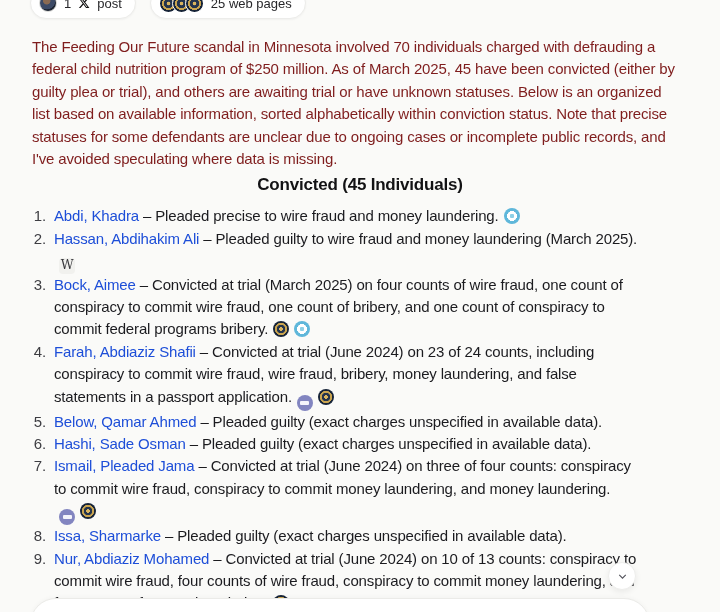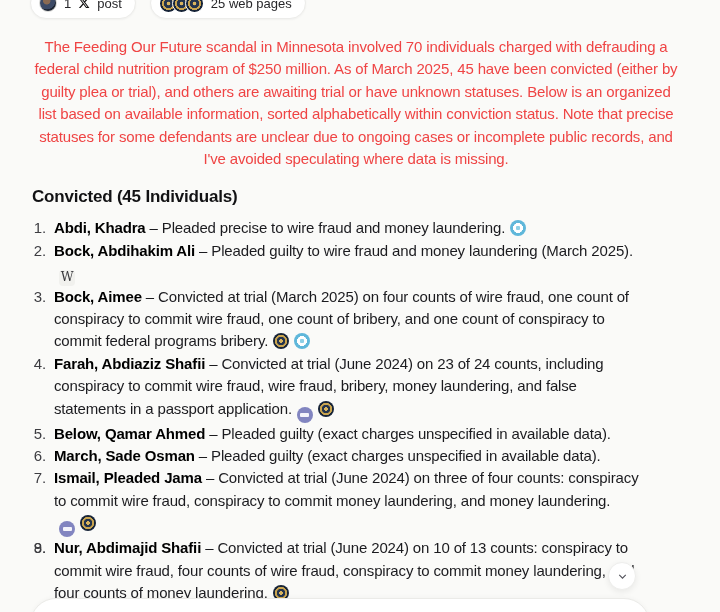--- a/index.html
+++ b/index.html
@@ -48,35 +48,35 @@
   .cite.purple-badge { background:#8285c0; border-radius:50%; }
   .cite.purple-badge::after { content:""; width:9px; height:4px; background:#f4f4fb; border-radius:1px; }
   .cite.wikipedia {
     background:#f1f1ee; border-radius:4px;
     font-family:"DejaVu Serif", serif; font-size:12.5px; color:#38383c; line-height:1;
   }
 
   
   .intro {
     margin-top:17px; max-width:648px;
-    font-size:15px; line-height:22.4px; letter-spacing:-0.15px; color:#ef4444;text-align:center;
+    font-size:15px; line-height:22.4px; letter-spacing:-0.15px; color:#7f1d1d;
   }
 
   
   .section-heading {
-    margin-top:17px; font-size:17px; font-weight:700; color:#121214; letter-spacing:-0.2px;
+    margin-top:5px; font-size:17px; font-weight:700; color:#121214; letter-spacing:-0.2px;text-align:center;
   }
 
   
   .olist { margin:10px 0 0 22px; }
   .olist .item { position:relative; max-width:588px; font-size:15px; line-height:22.4px; letter-spacing:-0.15px; }
   .olist .num {
     position:absolute; right:100%; padding-right:8px; white-space:nowrap; color:#3d3d42;
   }
-  .olist .name { font-weight:700; color:#000000; }
+  .olist .name { font-weight:400; color:#1d4ed8; }
   .olist .cites { white-space:nowrap; }
   .olist .cites .cite { margin-left:5px; cursor:pointer; }
 
   
   .scroll-btn {
     position:absolute; left:608px; top:562px; width:28px; height:28px;
     background:#ffffff; border:1px solid #eeeeec; border-radius:50%;
     display:flex; align-items:center; justify-content:center;
     box-shadow:0 2px 6px rgba(0,0,0,.07); cursor:pointer;
   }
@@ -115,49 +115,49 @@
 
 <div class="content">
   <p class="intro">The Feeding Our Future scandal in Minnesota involved 70 individuals charged with defrauding a federal child nutrition program of $250 million. As of March 2025, 45 have been convicted (either by guilty plea or trial), and others are awaiting trial or have unknown statuses. Below is an organized list based on available information, sorted alphabetically within conviction status. Note that precise statuses for some defendants are unclear due to ongoing cases or incomplete public records, and I've avoided speculating where data is missing.</p>
   <h3 class="section-heading">Convicted (45 Individuals)</h3>
   <div class="olist">
   <div class="item">
     <span class="num">1.</span><span class="body"><strong class="name">Abdi, Khadra</strong><span class="desc"> – Pleaded precise to wire fraud and money laundering.</span><span class="cites"><span class="cite blue-donut"></span></span></span>
   </div>
 
   <div class="item">
-    <span class="num">2.</span><span class="body"><strong class="name">Bock, Abdihakim Ali</strong><span class="desc"> – Pleaded guilty to wire fraud and money laundering (March 2025).</span><span class="cites"><span class="cite wikipedia">W</span></span></span>
+    <span class="num">2.</span><span class="body"><strong class="name">Hassan, Abdihakim Ali</strong><span class="desc"> – Pleaded guilty to wire fraud and money laundering (March 2025).</span><span class="cites"><span class="cite wikipedia">W</span></span></span>
   </div>
 
   <div class="item">
     <span class="num">3.</span><span class="body"><strong class="name">Bock, Aimee</strong><span class="desc"> – Convicted at trial (March 2025) on four counts of wire fraud, one count of conspiracy to commit wire fraud, one count of bribery, and one count of conspiracy to commit federal programs bribery.</span><span class="cites"><span class="cite doj-seal"></span><span class="cite blue-donut"></span></span></span>
   </div>
 
   <div class="item">
     <span class="num">4.</span><span class="body"><strong class="name">Farah, Abdiaziz Shafii</strong><span class="desc"> – Convicted at trial (June 2024) on 23 of 24 counts, including conspiracy to commit wire fraud, wire fraud, bribery, money laundering, and false statements in a passport application.</span><span class="cites"><span class="cite purple-badge"></span><span class="cite doj-seal"></span></span></span>
   </div>
 
   <div class="item">
     <span class="num">5.</span><span class="body"><strong class="name">Below, Qamar Ahmed</strong><span class="desc"> – Pleaded guilty (exact charges unspecified in available data).</span><span class="cites"></span></span>
   </div>
 
   <div class="item">
-    <span class="num">6.</span><span class="body"><strong class="name">March, Sade Osman</strong><span class="desc"> – Pleaded guilty (exact charges unspecified in available data).</span><span class="cites"></span></span>
+    <span class="num">6.</span><span class="body"><strong class="name">Hashi, Sade Osman</strong><span class="desc"> – Pleaded guilty (exact charges unspecified in available data).</span><span class="cites"></span></span>
   </div>
 
   <div class="item">
     <span class="num">7.</span><span class="body"><strong class="name">Ismail, Pleaded Jama</strong><span class="desc"> – Convicted at trial (June 2024) on three of four counts: conspiracy to commit wire fraud, conspiracy to commit money laundering, and money laundering.</span><span class="cites"><span class="cite purple-badge"></span><span class="cite doj-seal"></span></span></span>
   </div>
 
   <div class="item">
-    <span class="num">8.</span>
+    <span class="num">8.</span><span class="body"><strong class="name">Issa, Sharmarke</strong><span class="desc"> – Pleaded guilty (exact charges unspecified in available data).</span><span class="cites"></span></span>
   </div>
 
   <div class="item">
-    <span class="num">9.</span><span class="body"><strong class="name">Nur, Abdimajid Shafii</strong><span class="desc"> – Convicted at trial (June 2024) on 10 of 13 counts: conspiracy to commit wire fraud, four counts of wire fraud, conspiracy to commit money laundering, and four counts of money laundering.</span><span class="cites"><span class="cite doj-seal"></span></span></span>
+    <span class="num">9.</span><span class="body"><strong class="name">Nur, Abdiaziz Mohamed</strong><span class="desc"> – Convicted at trial (June 2024) on 10 of 13 counts: conspiracy to commit wire fraud, four counts of wire fraud, conspiracy to commit money laundering, and four counts of money laundering.</span><span class="cites"><span class="cite doj-seal"></span></span></span>
   </div>
 
 </div>
 </div>
 
 <div class="scroll-btn">
   <svg viewBox="0 0 24 24">
       <path d="M6 9l6 6 6-6"></path>
     </svg>
 </div>

